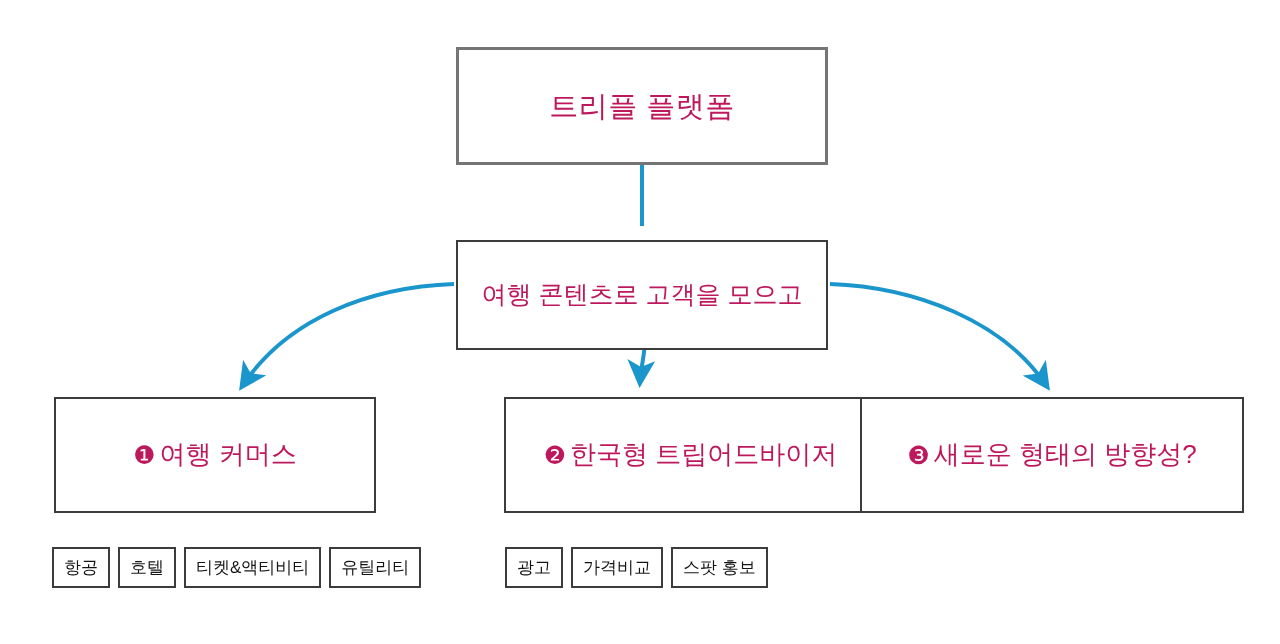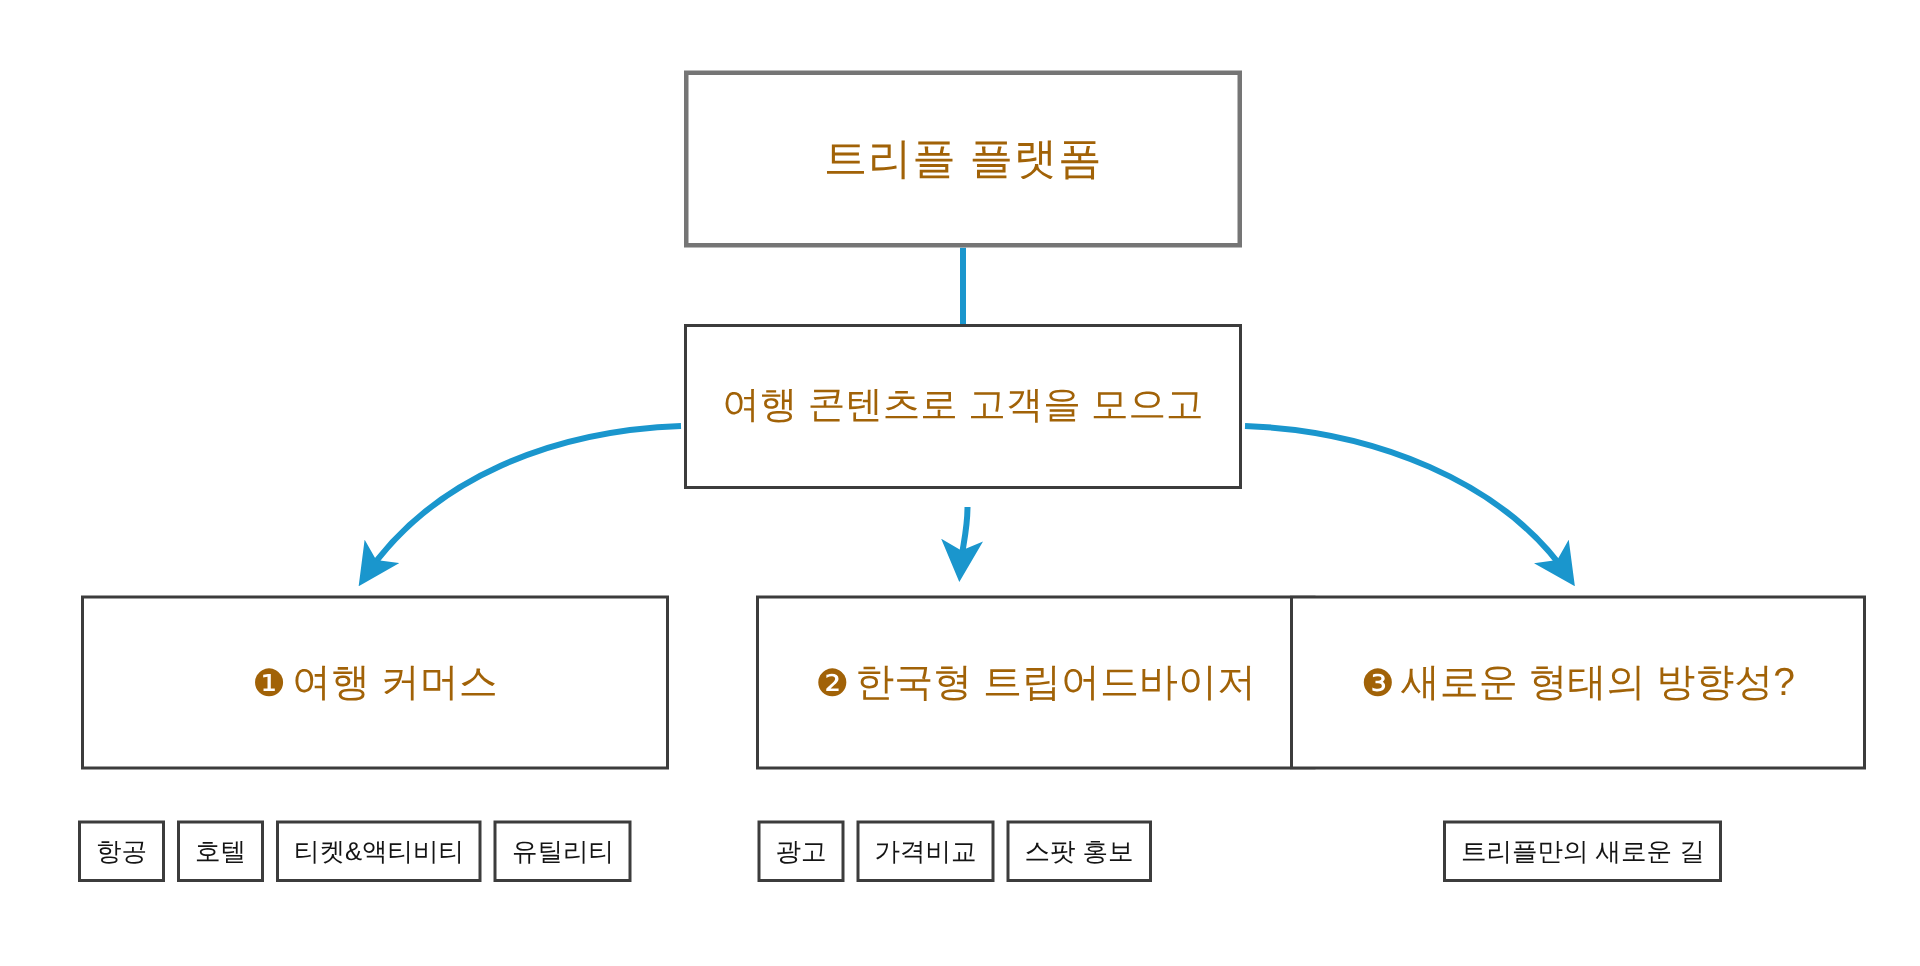--- a/index.html
+++ b/index.html
@@ -48,45 +48,45 @@
     height: 118px;
     border: 3px solid #757575;
   }
   .node-root .node-label {
     font-size: 29px;
     letter-spacing: 0.5px;
   }
 
   .node-mid {
     left: 456px;
-    top: 216px;
+    top: 240px;
     width: 372px;
     height: 110px;
     border: 2px solid #3c3c3c;
   }
   .node-mid .node-label {
     font-size: 25px;
   }
 
   .node-leaf {
     top: 397px;
     height: 116px;
     border: 2px solid #3c3c3c;
   }
   .node-leaf .node-label {
     font-size: 26px;
     white-space: nowrap;
   }
-  #leaf-1 { left: 54px;  width: 392px; }
+  #leaf-1 { left: 54px;  width: 322px; }
   #leaf-2 { left: 456px; width: 373px; margin-left: 48px; }
   #leaf-3 { left: 860px; width: 384px; }
 
   .node-label {
     line-height: 1.25;
-    color: #a16207;
+    color: #be185d;
   }
   .leaf-num {
     font-size: 25px;
     margin-right: 4px;
     vertical-align: -1px;
   }
 
   
   .tag-row {
     position: absolute;
@@ -168,17 +168,14 @@
     <div class="tag">티켓&amp;액티비티</div>
     <div class="tag">유틸리티</div>
   </div>
 
   <div class="tag-row" id="tag-row-2">
     <div class="tag">광고</div>
     <div class="tag">가격비교</div>
     <div class="tag">스팟 홍보</div>
   </div>
 
-  <div class="tag-row" id="tag-row-3">
-    <div class="tag">트리플만의 새로운 길</div>
-  </div>
 
 </div>
 
 </body></html>

